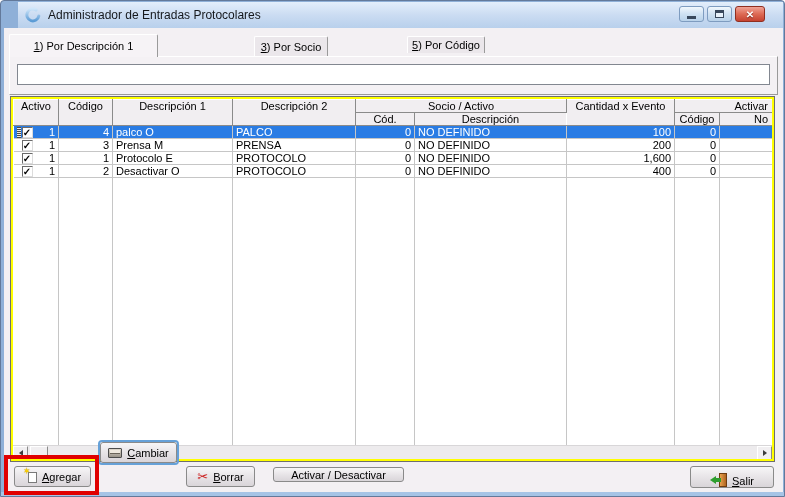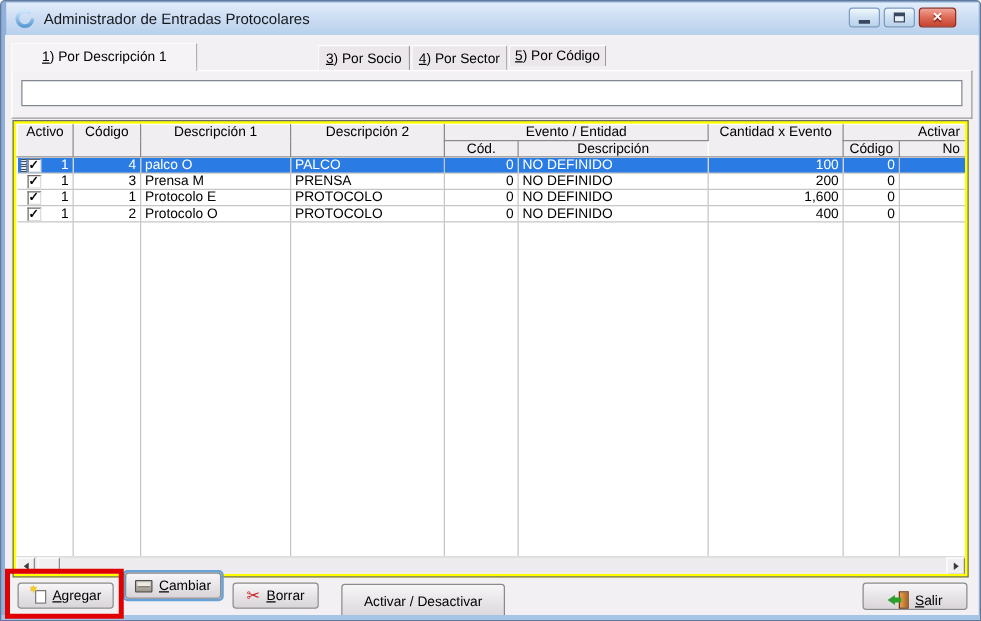--- a/index.html
+++ b/index.html
@@ -4,21 +4,21 @@
 <style>
   * { margin:0; padding:0; box-sizing:border-box; }
   html,body { width:785px; height:497px; }
   body { font-family:"Liberation Sans", sans-serif; font-size:11px; color:#000; }
 
   .window { position:absolute; left:0; top:0; width:785px; height:497px;
             background:#8fb0d8; border-radius:4px 4px 0 0; overflow:hidden;
             border:1px solid #63799a; }
 
   
-  .titlebar { position:absolute; left:4px; top:1px; right:1px; height:26px;
+  .titlebar { position:absolute; left:17px; top:1px; right:1px; height:26px;
               background:linear-gradient(#e3eefb, #cbdcf2 50%, #b8d0ec);
               display:flex; align-items:center; padding-left:7px; }
   .app-icon { width:16px; height:16px; margin-right:7px; flex:0 0 auto; }
   .title-text { font-size:12px; color:#15181c; white-space:nowrap; }
   .winbtns { position:absolute; right:18px; top:4px; display:flex; gap:3px; }
   .winbtn { width:25px; height:16px; border:1px solid #7e9cc0; border-radius:3px;
             background:linear-gradient(#f2f8fd,#cfe1f2 50%,#b9d2ea);
             display:flex; align-items:center; justify-content:center; cursor:default; }
   .winbtn.close { width:30px; border:1px solid #902e20;
             background:linear-gradient(#f0a396,#dd6a55 50%,#c64331);
@@ -141,23 +141,20 @@
   </div>
 
   <div class="client">
 
     <div class="tab active" style="left:5px; top:6px; width:149px; height:23px;">
       <span><u>1</u><span>) Por Descripción 1</span></span>
     </div>
     <div class="tab" style="left:250px; top:8px; width:74px; height:21px;">
       <span><u>3</u><span>) Por Socio</span></span>
     </div>
-    <div class="tab" style="left:325px; top:8px; width:77px; height:21px;">
-      <span><u>4</u><span>) Por Sector</span></span>
-    </div>
     <div class="tab" style="left:403px; top:8px; width:78px; height:17px;">
       <span><u>5</u><span>) Por Código</span></span>
     </div>
 
     <div class="tab-page">
       <input class="filter-input" type="text" value="" style="">
     </div>
 
     <div class="grid-panel">
       <div class="grid-inner">
@@ -172,21 +169,21 @@
             <col style="width:108px">
               <col style="width:45px">
               <col style="width:53px">
           </colgroup>
           <thead>
             <tr>
               <th rowspan="2" class="span2">Activo</th>
               <th rowspan="2" class="span2">Código</th>
               <th rowspan="2" class="span2">Descripción 1</th>
               <th rowspan="2" class="span2">Descripción 2</th>
-              <th colspan="2">Evento / Entidad</th>
+              <th colspan="2">Socio / Activo</th>
               <th rowspan="2" class="span2">Cantidad x Evento</th>
               <th colspan="2" class="right">Activar</th>
             </tr>
             <tr>
               <th>Cód.</th>
               <th>Descripción</th>
               <th>Código</th>
               <th class="right">No</th>
             </tr>
           </thead>
@@ -244,21 +241,21 @@
             </tr>
             <tr class="row">
               <td class="cell-activo">
                   <span class="activo-wrap">
                 <span class="rowmark off"></span>
                 <span class="cb">✓</span>
                 <span class="activo-val">1</span>
                   </span>
                 </td>
               <td class="num">2</td>
-              <td>Protocolo O</td>
+              <td>Desactivar O</td>
               <td>PROTOCOLO</td>
               <td class="num">0</td>
               <td>NO DEFINIDO</td>
               <td class="num">400</td>
               <td class="num">0</td>
               <td></td>
             </tr>
             <tr class="filler">
               <td></td>
                 <td></td>
@@ -286,33 +283,33 @@
     </div>
 
     <button class="btn" style="left:10px; top:438px; width:77px; height:21px;">
       <span class="ic-agregar">
         <span class="page"></span>
           <span class="star">✶</span>
       </span>
       <span><u>A</u><span>gregar</span></span>
     </button>
 
-    <div class="focus-ring" style="left:94px; top:428px; width:81px; height:25px;">
+    <div class="focus-ring" style="left:94px; top:412px; width:81px; height:25px;">
       <button class="btn">
         <span class="ic-cambiar"></span>
         <span><u>C</u><span>ambiar</span></span>
       </button>
     </div>
 
     <button class="btn" style="left:182px; top:438px; width:69px; height:21px;">
       <span class="ic-borrar">✂</span>
       <span><u>B</u><span>orrar</span></span>
     </button>
 
-    <button class="btn" style="left:269px; top:439px; width:131px; height:30px;">
+    <button class="btn" style="left:269px; top:439px; width:131px; height:15px;">
       <span>Activar / Desactivar</span>
     </button>
 
     <button class="btn" style="left:686px; top:438px; width:84px; height:22px;align-items:flex-end;">
       <span class="ic-salir">
         <span class="door"></span>
           <span class="arrow-head"></span>
           <span class="arrow-stem"></span>
       </span>
       <span><u>S</u><span>alir</span></span>

